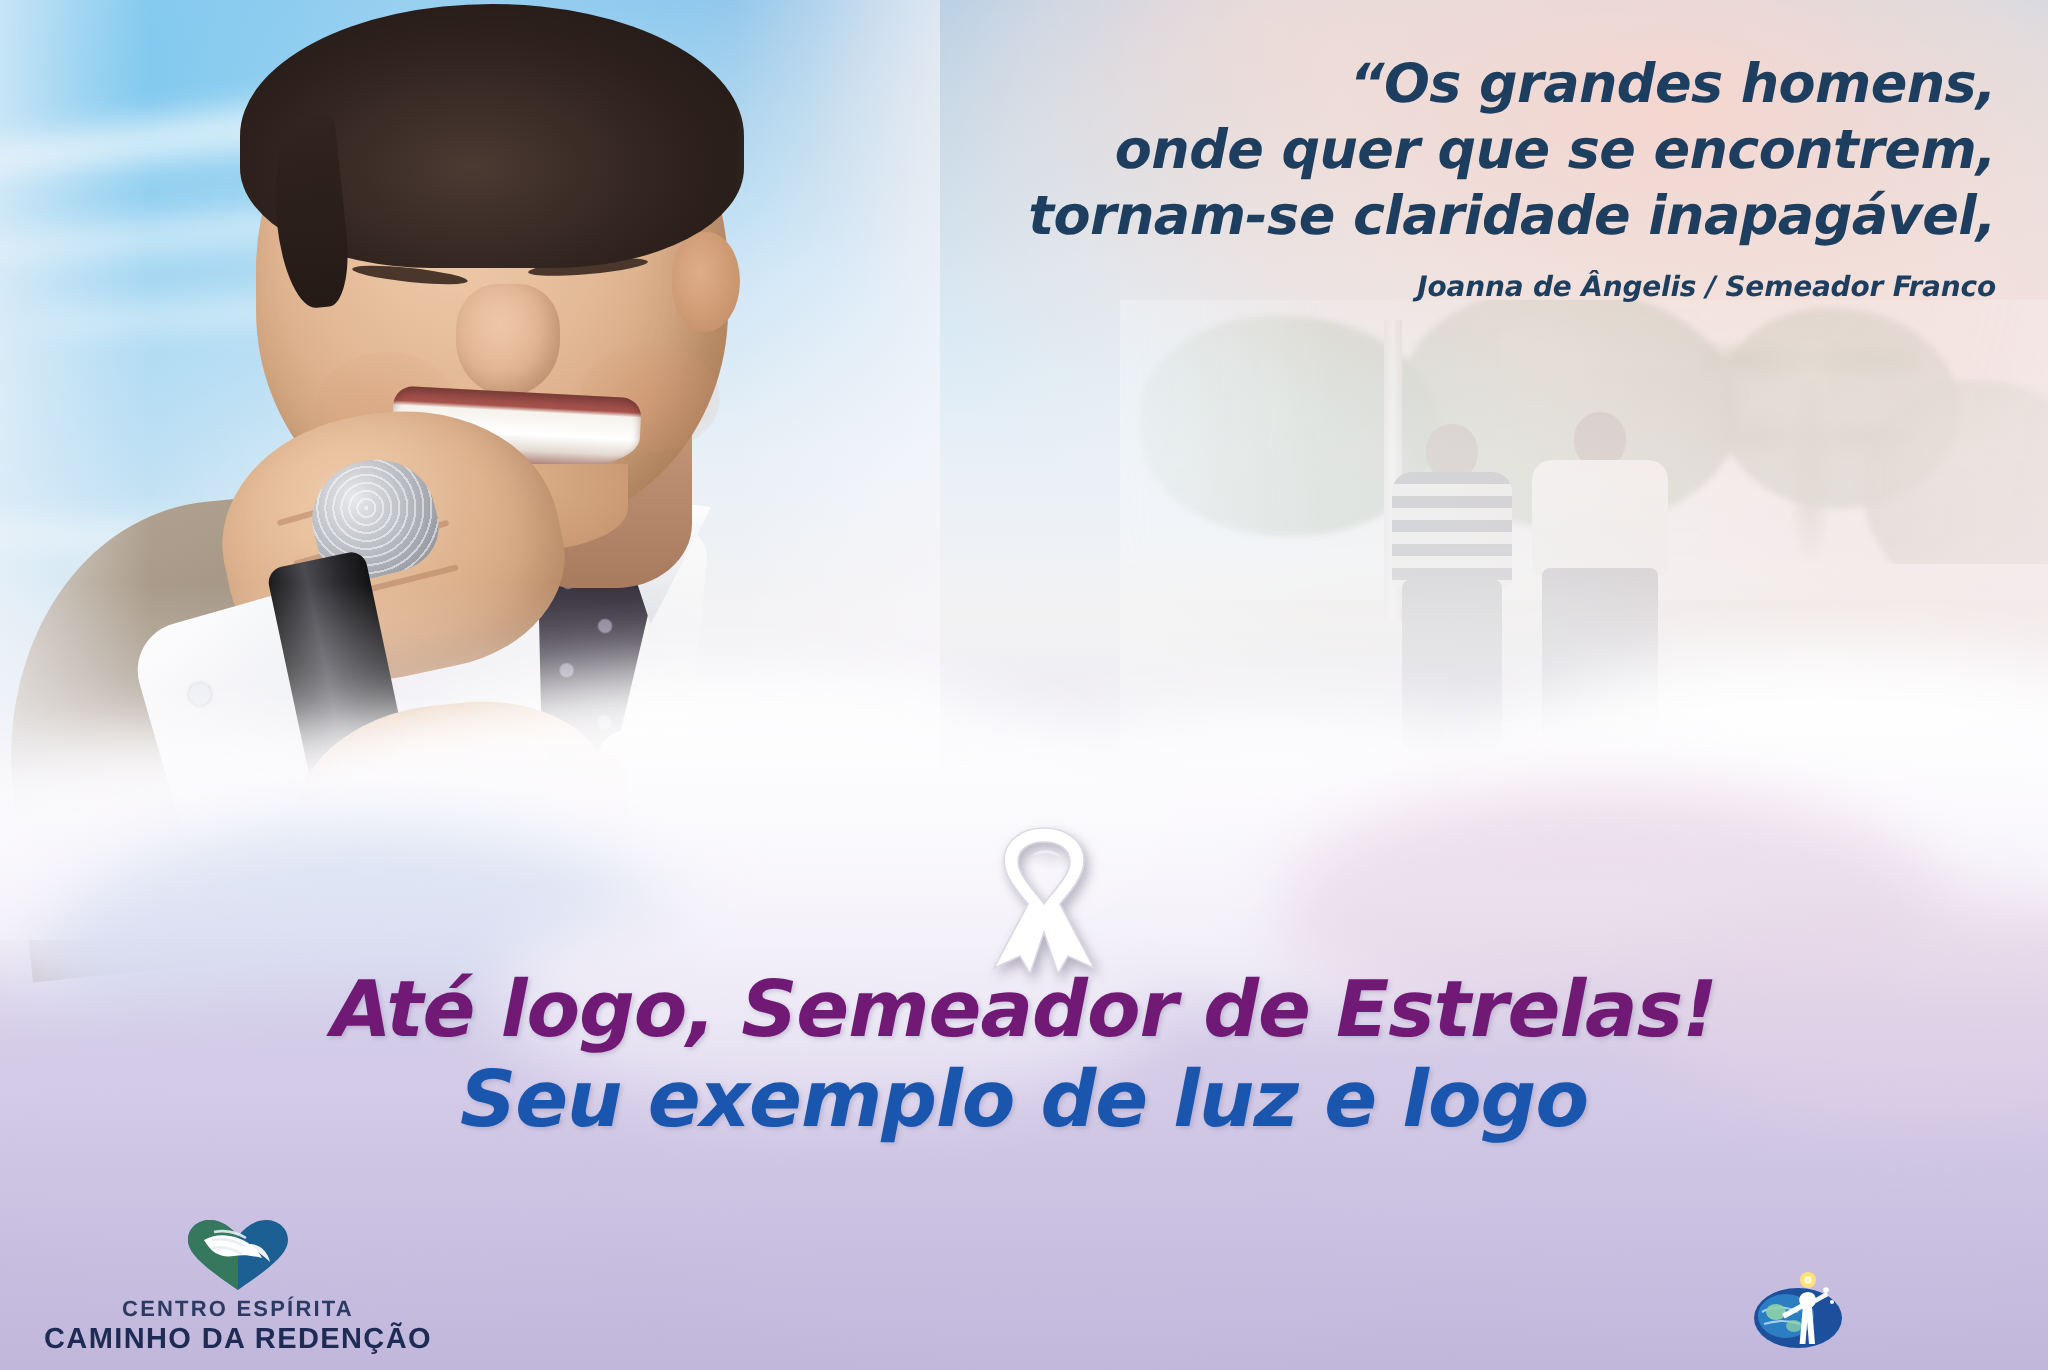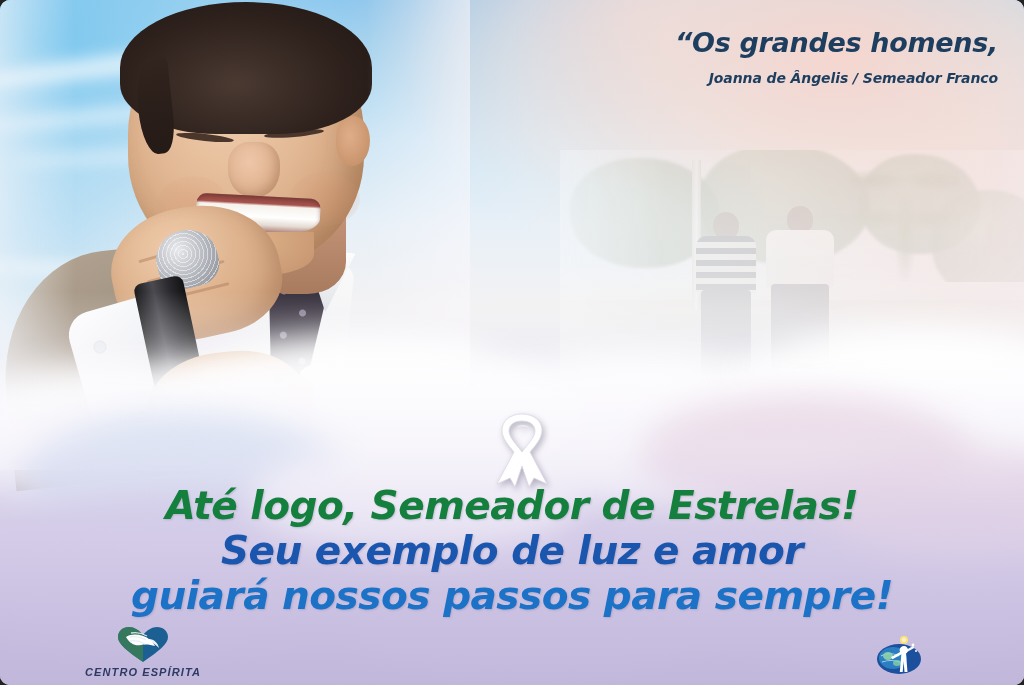--- a/index.html
+++ b/index.html
@@ -12,21 +12,20 @@
     font-family: "Liberation Sans", sans-serif;
   }
 
   
   #poster {
     position: relative;
     width: 1024px;
     height: 685px;
     overflow: hidden;
     background: #cfd8ec;
-    border-radius: 10px;
   }
 
   
   .sky-base {
     position: absolute;
     inset: 0;
     background:
       linear-gradient(180deg,
         #8ec8ee 0%,
         #a9d6f0 8%,
@@ -391,31 +390,31 @@
   }
   .hl {
     font-family: "DejaVu Sans", sans-serif;
     font-style: italic;
     font-weight: bold;
     letter-spacing: -0.5px;
     line-height: 1.0;
     white-space: nowrap;
     text-shadow: 1px 1px 2px rgba(120,110,150,0.30);
   }
-  .hl1 { font-size: 39px; color: #15803d; margin-bottom: 6px; }
+  .hl1 { font-size: 39px; color: #701a75; margin-bottom: 6px; }
   .hl2 { font-size: 39px; color: #1a56ad; margin-bottom: 6px; }
   .hl3 { font-size: 39px; color: #1b72c6; }
 
   
   .logo-block {
     position: absolute;
     bottom: 6px;
     text-align: center;
   }
-  .logo-left  { left: 28px;  width: 230px; font-style: italic; }
+  .logo-left  { left: 4px;  width: 230px; }
   .logo-right { right: 10px; width: 230px; }
   .logo-mark { display: block; margin: 0 auto 3px auto; }
   .logo-l1 {
     font-family: "Liberation Sans", sans-serif;
     font-weight: bold;
     font-size: 11px;
     letter-spacing: 1.1px;
     color: #2d3a63;
     line-height: 13px;
   }
@@ -513,46 +512,48 @@
     <div class="puff cl-lav" style="left:320px;  top:250px; width:430px; height:170px;"></div>
     <div class="puff cl-lav" style="left:660px;  top:230px; width:430px; height:175px;"></div>
     <div class="puff cl-pink" style="left:640px;  top:130px; width:330px; height:120px;"></div>
     <div class="puff cl-pink" style="left:820px;  top:180px; width:280px; height:120px;"></div>
     <div class="puff cl-white" style="left:250px;  top:180px; width:330px; height:110px;"></div>
   </div>
   <div class="veil-bottom"></div>
 
   <div class="quote">
     <div class="quote-line">“Os grandes homens,</div>
+    <div class="quote-line">onde quer que se encontrem,</div>
+    <div class="quote-line">tornam-se claridade inapagável,</div>
     <div class="quote-attrib">Joanna de Ângelis / Semeador Franco</div>
   </div>
 
   <div class="ribbon">
     <svg viewBox="0 0 66 82" xmlns="http://www.w3.org/2000/svg">
       <path d="M33 6 C20 6 13 14 13 22 C13 30 19 37 25 44 L8 76 L21 70 L26 79 L33 58 L40 79 L45 70 L58 76 L41 44 C47 37 53 30 53 22 C53 14 46 6 33 6 Z
                M33 13 C41 13 46 17 46 23 C46 28 41 34 36 40 L33 44 L30 40 C25 34 20 28 20 23 C20 17 25 13 33 13 Z" fill="#ffffff" stroke="#dcd8e4" stroke-width="0.8"></path>
       <path d="M27 20 C30 16 38 16 42 21 C38 18 31 18 27 20 Z" fill="#efedf4"></path>
     </svg>
   </div>
 
   <div class="headline">
     <div class="hl hl1">Até logo, Semeador de Estrelas!</div>
-    <div class="hl hl2">Seu exemplo de luz e amor</div>
-    <div class="hl hl3">guiará nossos passos para sempre!</div>
+    <div class="hl hl2">Seu exemplo de luz e logo</div>
   </div>
 
   <div class="logo-block logo-left">
     <svg class="logo-mark" width="56" height="38" viewBox="0 0 56 38">
       <path d="M28 37 C12 26 3 19 3 12 C3 6 8 2 14 2 C19 2 24 5 28 10 C32 5 37 2 42 2 C48 2 53 6 53 12 C53 19 44 26 28 37 Z" fill="#1c5f93"></path>
       <path d="M28 37 C12 26 3 19 3 12 C3 6 8 2 14 2 C19 2 24 5 28 10 L28 37 Z" fill="#3b7d55" opacity="0.85"></path>
       <path d="M11 12 C16 9 22 9 28 11 C34 13 38 17 40 21 C36 20 31 19 26 20 C20 21 15 19 11 12 Z" fill="#ffffff"></path>
       <path d="M16 8 C21 7 27 8 32 11 M15 12 C20 11 26 12 31 15 M15 16 C20 15 25 16 30 19" stroke="#e6eef4" stroke-width="1.3" fill="none" opacity="0.9"></path>
       <path d="M34 14 C39 14 43 18 44 23 C41 20 37 17 34 16 Z" fill="#ffffff" opacity="0.92"></path>
     </svg>
     <div class="logo-l1">CENTRO ESPÍRITA</div>
+    <div class="logo-l2">CAMINHO DA REDENÇÃO</div>
   </div>
 
   <div class="logo-block logo-right">
     <svg class="logo-mark" width="52" height="42" viewBox="0 0 52 42">
       <ellipse cx="26" cy="25" rx="22" ry="15" fill="#1c4f9c"></ellipse>
       <ellipse cx="20" cy="24" rx="14" ry="11" fill="#2f86c9" opacity="0.85"></ellipse>
       <path d="M8 22 C13 19 20 19 26 22 M9 28 C15 26 21 26 27 28" stroke="#bfe3f5" stroke-width="1.1" fill="none" opacity="0.8"></path>
       <ellipse cx="15" cy="22" rx="5" ry="4" fill="#8fd3a8" opacity="0.9"></ellipse>
       <ellipse cx="24" cy="29" rx="4" ry="3" fill="#8fd3a8" opacity="0.75"></ellipse>
       <circle cx="31" cy="6" r="4" fill="#ffe27a"></circle>

